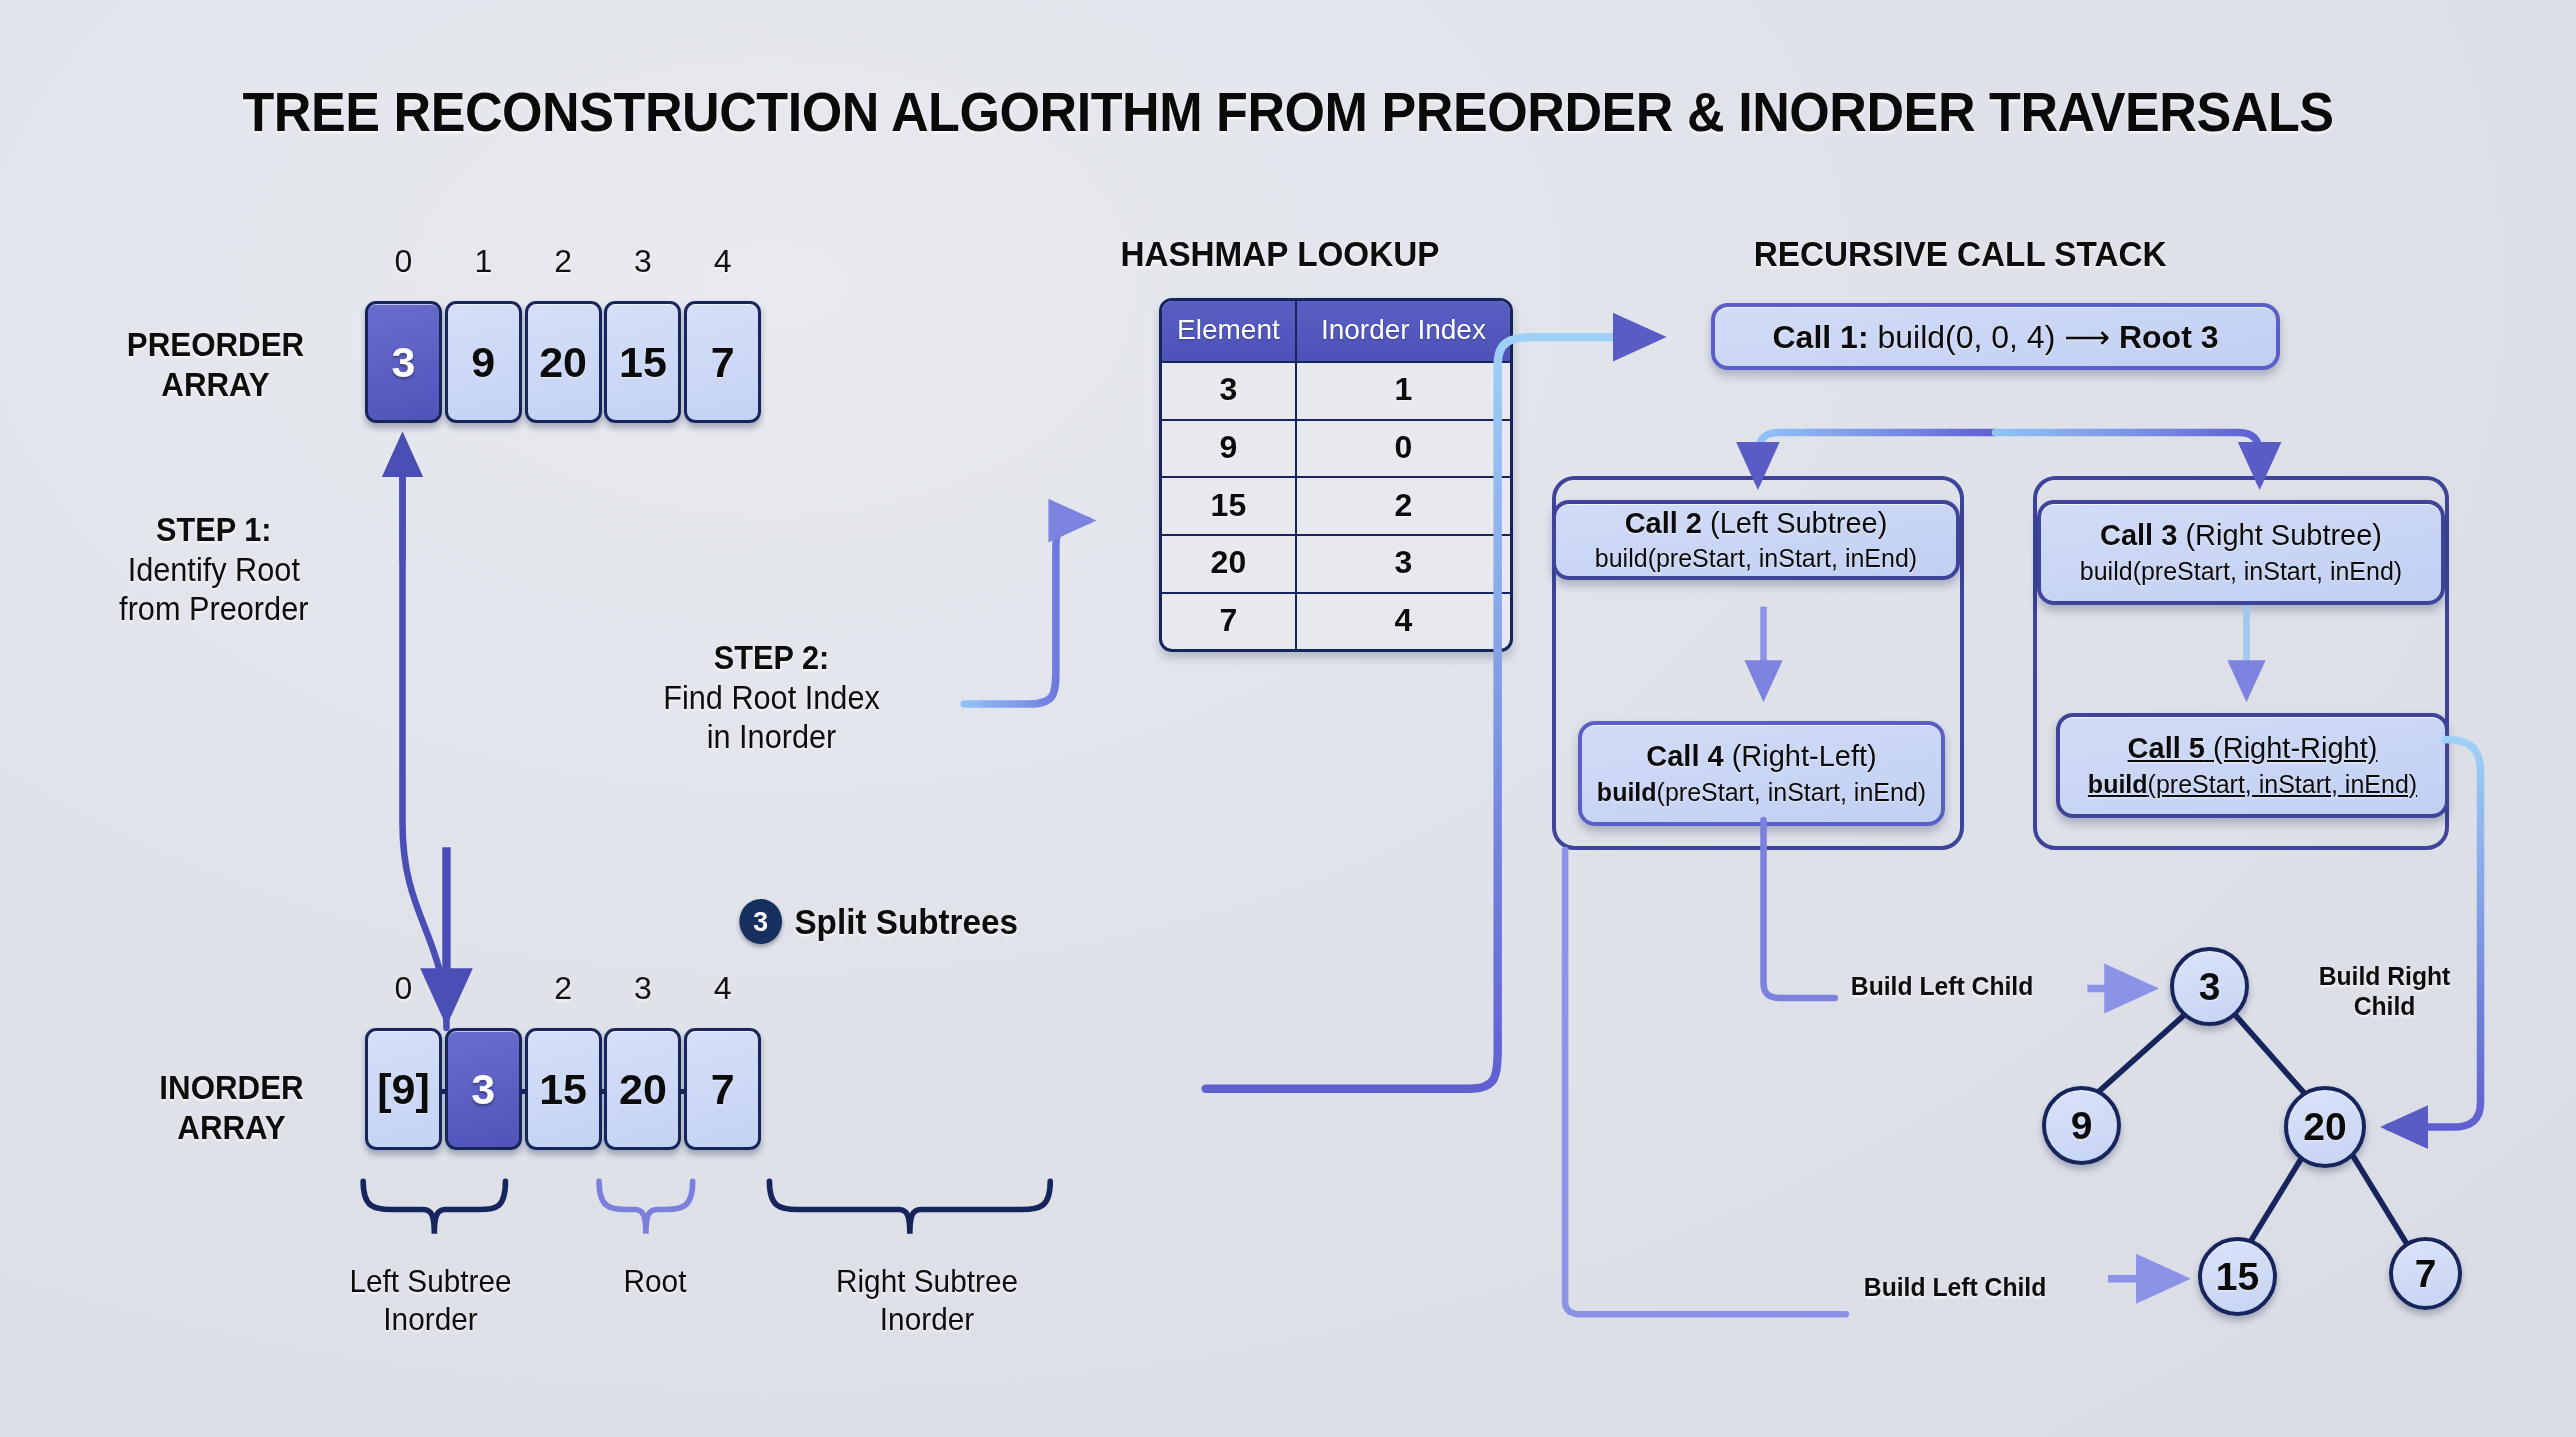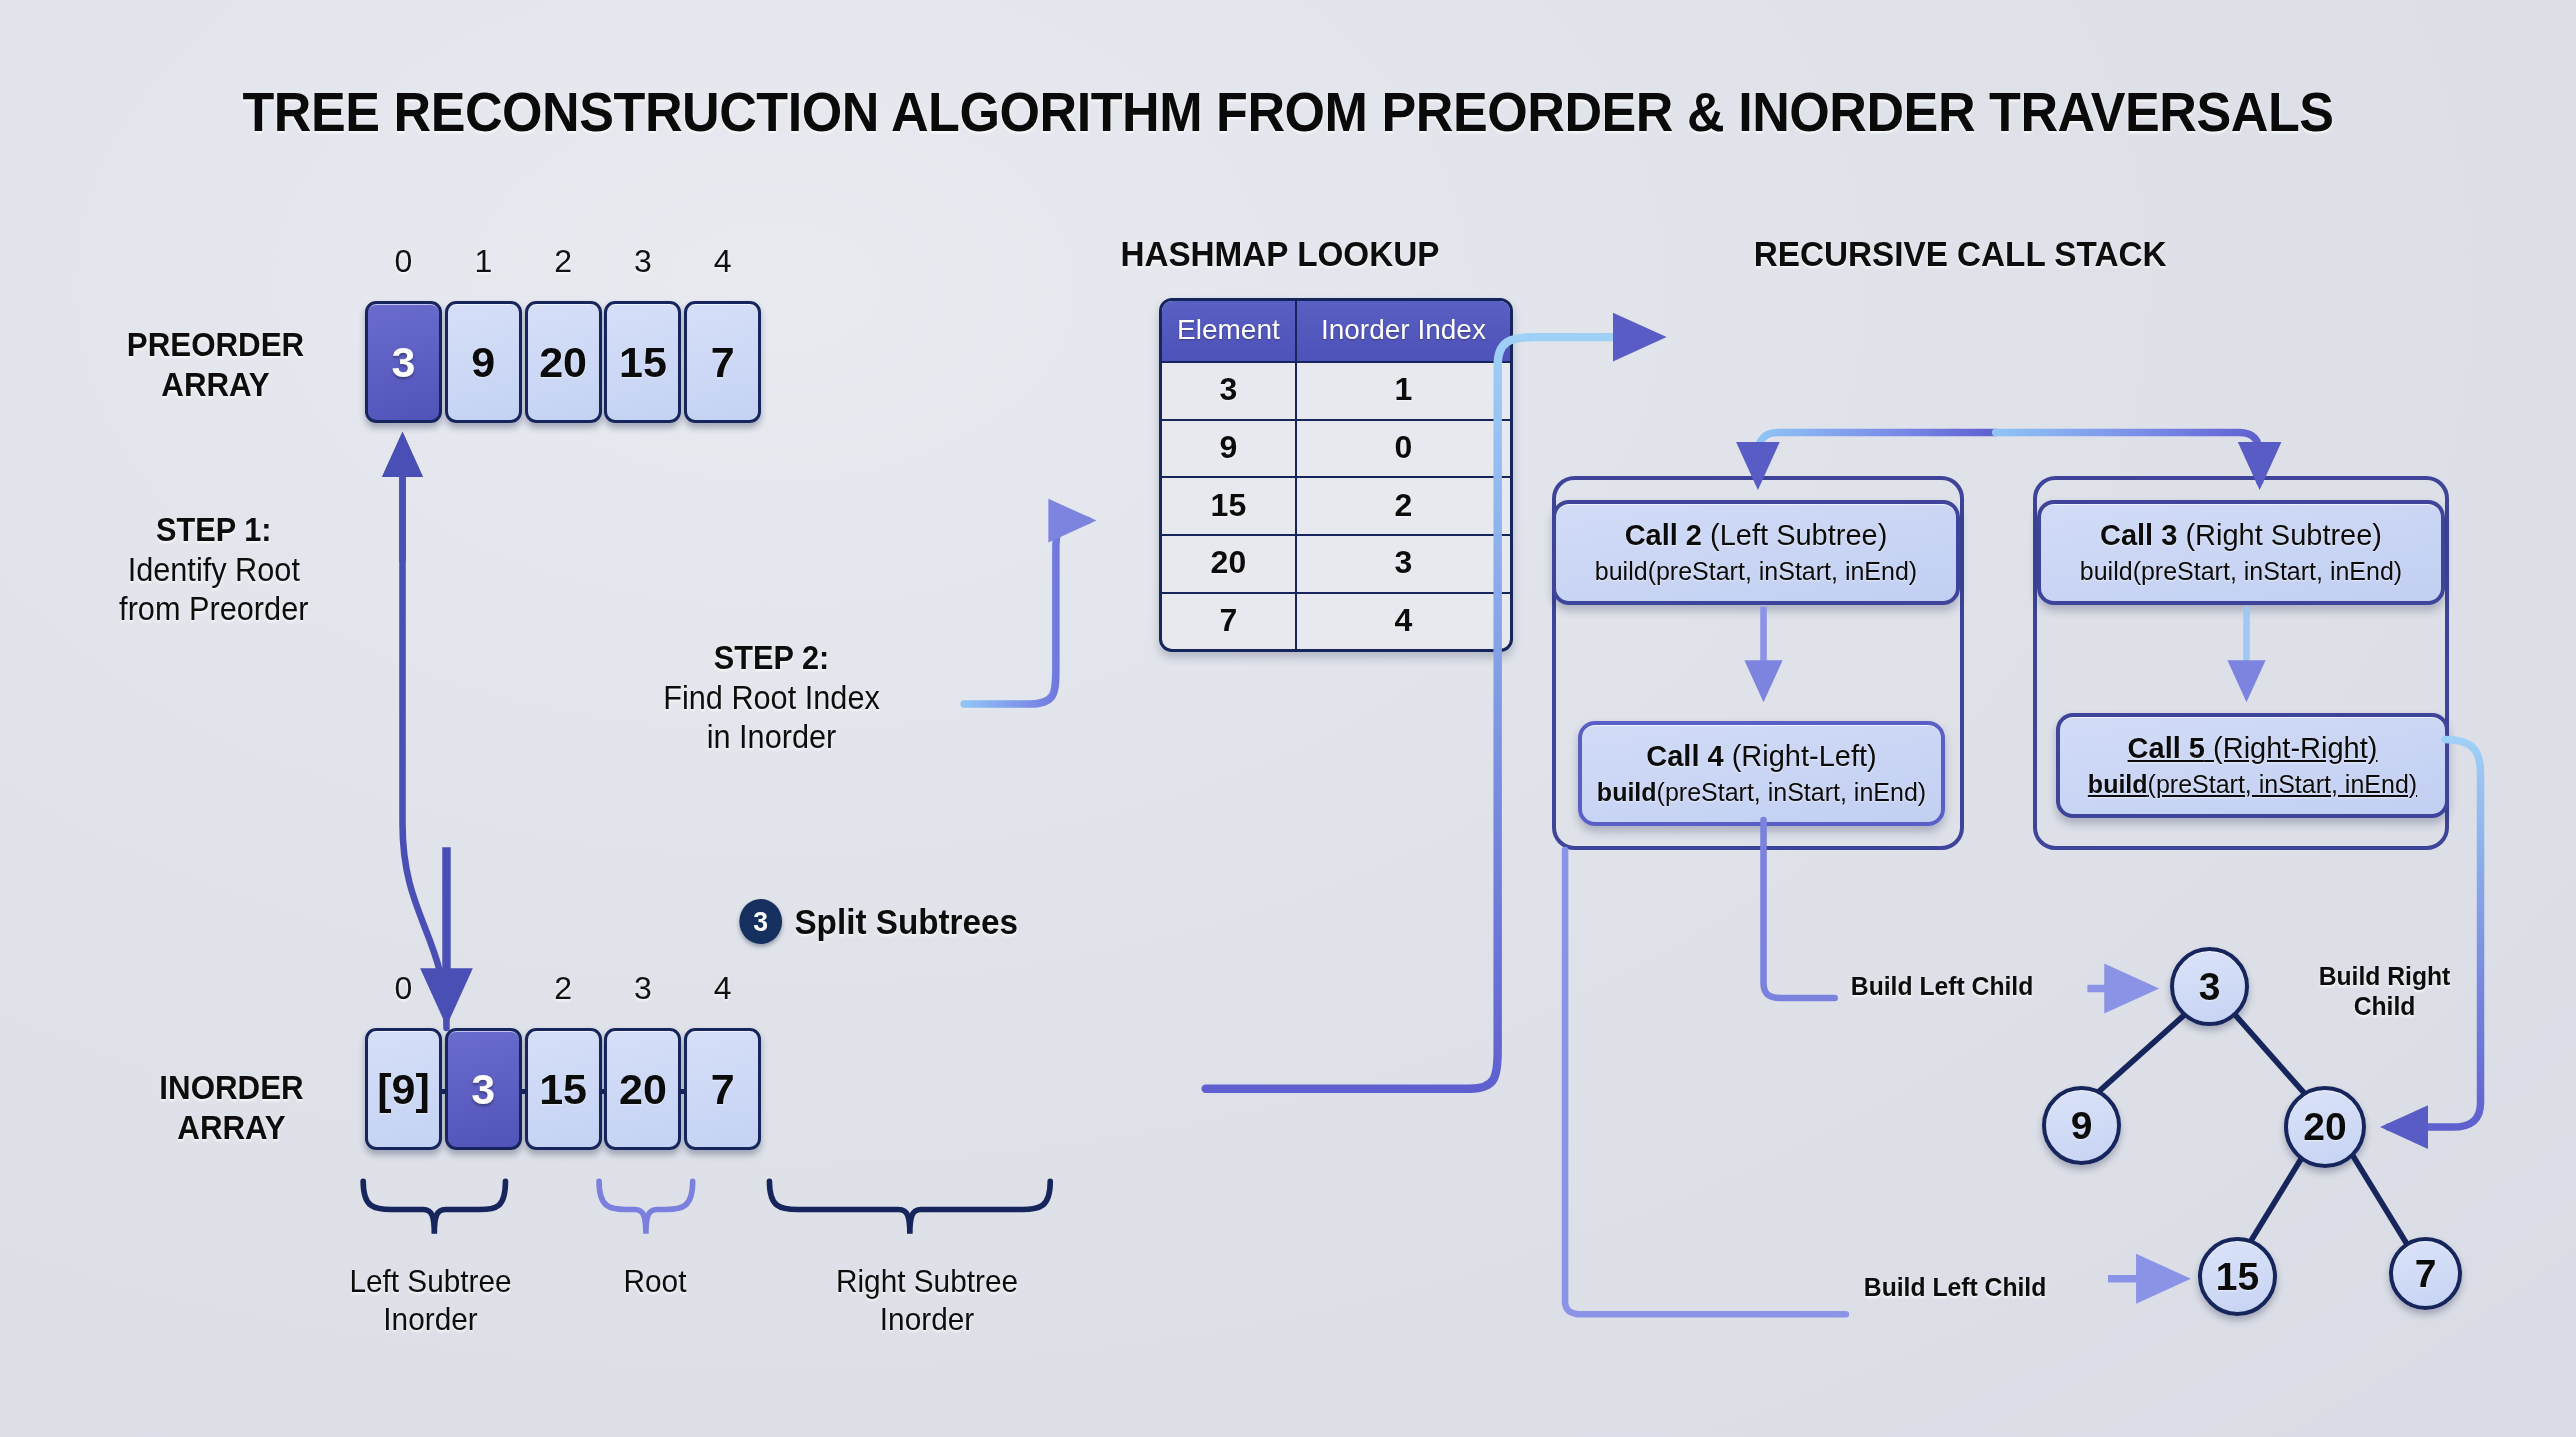--- a/index.html
+++ b/index.html
@@ -234,21 +234,21 @@
   }
   .call-box .line2 .b { font-weight: 700; }
 
   #call1 {
     left: 1711px; top: 303px;
     width: 569px; height: 67px;
     border: 4.7px solid #5a5fc7;
   }
   #call1 .line1 { font-size: 32px; }
 
-  #call2 { left: 1552px; top: 500px; width: 408px; height: 105px; border: 4.7px solid #3d4499; }
+  #call2 { left: 1552px; top: 500px; width: 408px; height: 80px; border: 4.7px solid #3d4499; }
   #call3 { left: 2037px; top: 500px; width: 408px; height: 105px; border: 4.7px solid #3d4499; justify-content: center; }
   #call4 { left: 1578px; top: 713px; width: 367px; height: 105px; border: 4.7px solid #5a5fc7; margin-top: 8px; }
   #call5 { left: 2056px; top: 713px; width: 393px; height: 105px; border: 4.7px solid #3d4499; text-decoration: underline; }
 
   .call-group {
     position: absolute;
     border: 4.7px solid #3d4499;
     border-radius: 22.5px;
     background: transparent;
   }
@@ -473,20 +473,23 @@
         </tr>
       </tbody>
     </table>
   </div>
 
   <div id="callstack-heading" class="section-heading">RECURSIVE CALL STACK</div>
 
   <div class="call-group" id="group-left"></div>
   <div class="call-group" id="group-right"></div>
 
+  <div class="call-box" id="call1">
+    <div class="line1"><span class="b">Call 1:</span><span> build(0, 0, 4) </span><span>⟶</span><span class="b"> Root 3</span></div>
+  </div>
 
   <div class="call-box" id="call2">
     <div class="line1"><span class="b">Call 2</span><span> (Left Subtree)</span></div>
     <div class="line2"><span>build</span><span>(preStart, inStart, inEnd)</span></div>
   </div>
 
   <div class="call-box" id="call3">
     <div class="line1"><span class="b">Call 3</span><span> (Right Subtree)</span></div>
     <div class="line2"><span>build</span><span>(preStart, inStart, inEnd)</span></div>
   </div>

